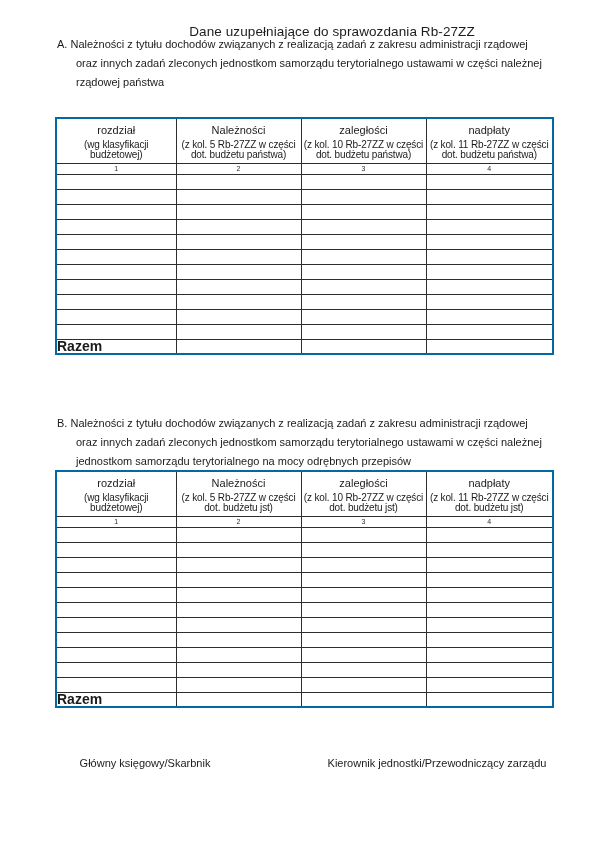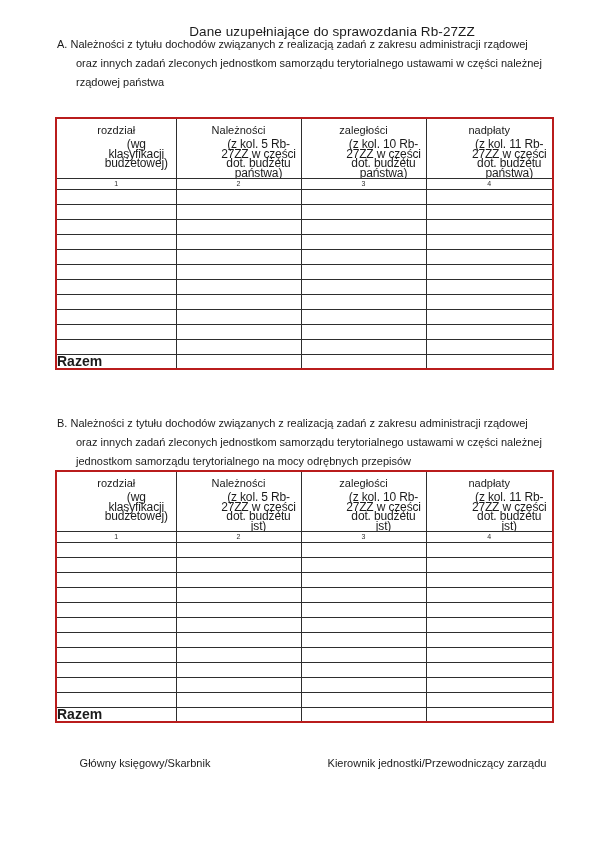--- a/index.html
+++ b/index.html
@@ -31,45 +31,44 @@
   }
   .para-a { top: 35px; }
   .para-b { top: 414px; }
   .para-line.cont { padding-left: 19px; }
   .form-table {
     position: absolute;
     left: 55px;
     width: 497px;
     border-collapse: collapse;
     table-layout: fixed;
-    border: 2px solid #b91c1c;
+    border: 2px solid #0369a1;
     background: #ffffff;
   }
   .table-a { top: 117px; }
   .table-b { top: 470px; }
   .form-table th, .form-table td {
     border: 1px solid #2e2e2e;
     padding: 0;
     box-sizing: border-box;
     overflow: hidden;
   }
   .head-row th {
     height: 45px;
     vertical-align: top;
     font-weight: 400;
     text-align: center;
   }
   .col-title { font-size: 11px; margin-top: 5px; }
   .col-sub {
-    font-size: 12px;
+    font-size: 10px;
     letter-spacing: -0.15px;
     line-height: 9.5px;
     margin-top: 4px;
     padding: 0 2px;
-    margin-left: 40px;
   }
   .num-row td {
     height: 11px;
     font-size: 7px;
     line-height: 10px;
     text-align: center;
     color: #2a2a2a;
   }
   .form-table tbody td { height: 15px; }
   .razem-row td { height: 14px; }

